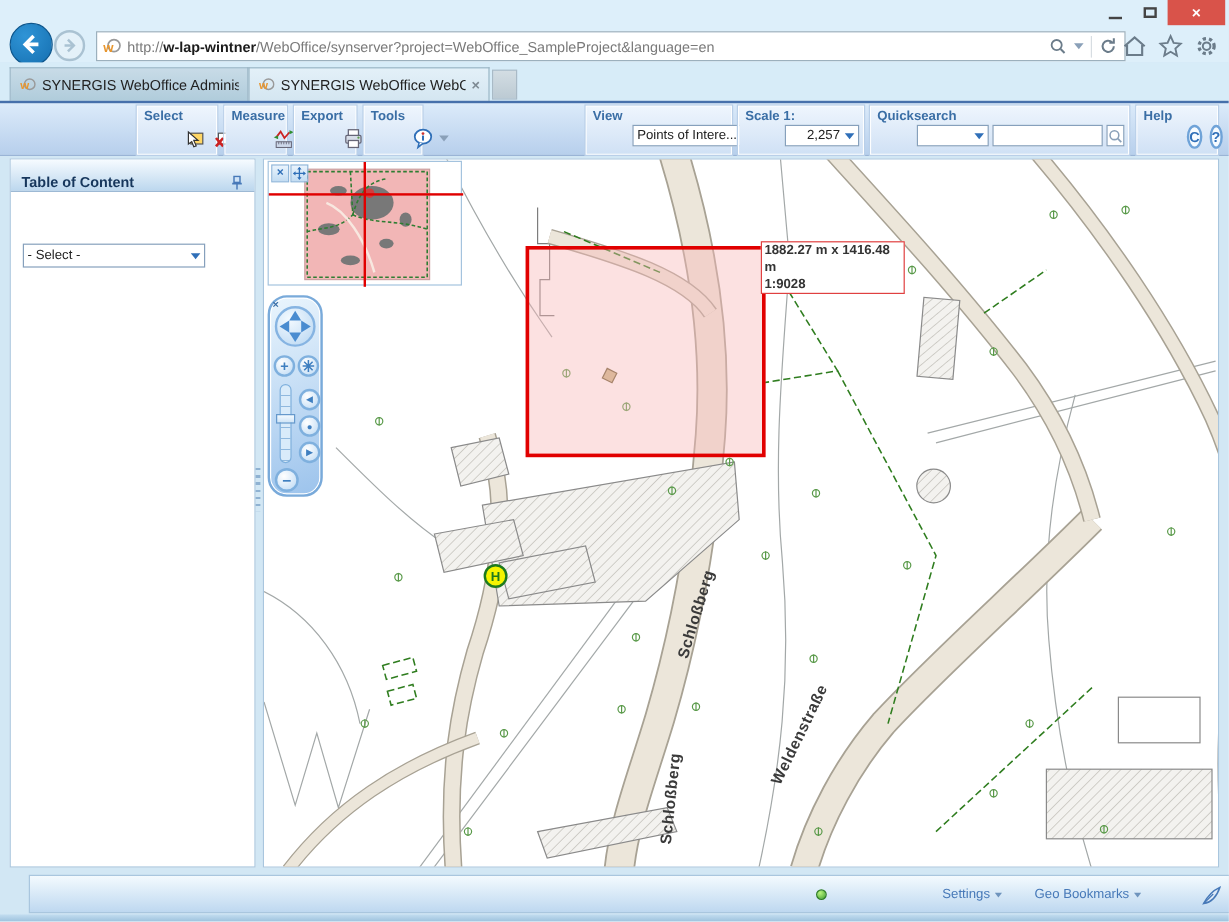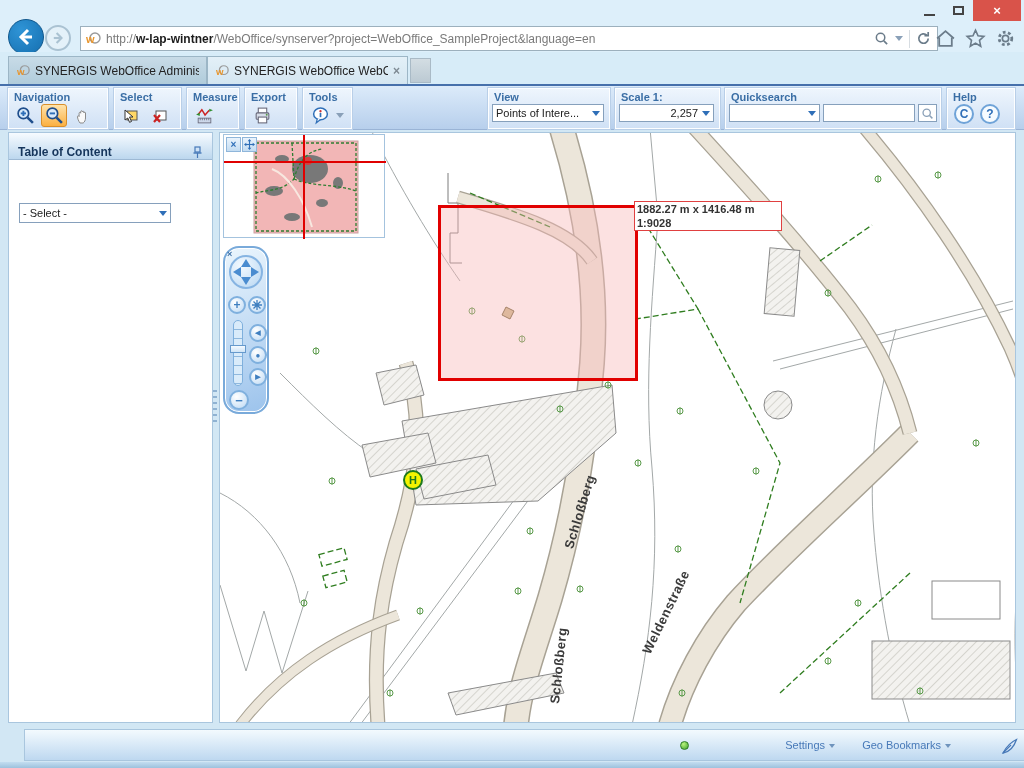--- a/index.html
+++ b/index.html
@@ -35,21 +35,21 @@
   .tab-close { color:#7e8a93; font-size:12px; font-weight:bold; cursor:default; }
   .newtab { position:absolute; left:410px; top:6px; width:21px; height:25px;
             background:linear-gradient(#d3dde3,#bccad3); border:1px solid #a9bac6; }
 
   
   .toolbar { position:absolute; left:0; top:84px; width:1024px; height:46px;
              background:linear-gradient(#dcebfa,#b7cfec); border-top:2px solid #4670ab; border-bottom:1px solid #9ab4d6; }
   .group { position:absolute; top:2px; height:41px; background:linear-gradient(#eef5fd,#d0e1f5);
            border:1px solid #fdfeff; box-shadow:0 0 0 1px #b9cfe8; }
   .g-title { font-size:11px; font-weight:bold; color:#3a6ea5; padding:2px 5px 1px; }
-  .g-body  { display:flex; align-items:center; padding:0 3px; gap:3px; }
+  .g-body  { display:flex; align-items:center; padding:0 3px; gap:3px;margin-left:35px; }
   .tool { width:26px; height:23px; display:flex; align-items:center; justify-content:center; border:1px solid transparent; }
   .tool.selected { background:linear-gradient(#ffe3ab,#fbb042); border:1px solid #d98f2b; border-radius:3px; }
   .caret { width:0; height:0; border-left:4px solid transparent; border-right:4px solid transparent; border-top:5px solid #2f6fb8; }
   .caret.gray { border-top-color:#8aa0b8; }
   .uiselect { height:18px; background:#fff; border:1px solid #86a0bc; display:flex; align-items:center;
               font-size:11px; color:#222; padding:0 3px; gap:4px; }
   .uiselect .val { flex:1; white-space:nowrap; overflow:hidden; }
   .uiselect .val.right { text-align:right; }
   .qs-input { height:18px; border:1px solid #86a0bc; font-size:11px; padding:0 3px; width:92px; font-family:inherit; }
   .qs-btn { width:20px; height:18px; background:#fff; border:1px solid #86a0bc; display:flex; align-items:center; justify-content:center; }
@@ -92,21 +92,21 @@
   .nw-next  { left:24px; top:120px; width:18px; height:18px; font-size:7px; }
   .nw-minus { left:4px;  top:142px; width:20px; height:20px; font-size:13px; }
   .slider-track { position:absolute; left:8px; top:72px; width:10px; height:66px; background:#d9ebfa;
                   border:1px solid #7fb0dd; border-radius:5px;
                   background-image:repeating-linear-gradient(to bottom,transparent 0 8px,#8fb8de 8px 9px); }
   .slider-handle { position:absolute; left:-4px; top:24px; width:16px; height:8px; background:linear-gradient(#f4faff,#cfe4f6);
                    border:1px solid #6699cc; }
 
   .sel-rect { position:absolute; left:218px; top:72px; width:200px; height:176px;
               border:3px solid #e10000; background:rgba(248,183,183,0.42); }
-  .map-tooltip { position:absolute; left:414px; top:68px; width:148px; background:#fff; border:1px solid #e04040;
+  .map-tooltip { position:absolute; left:414px; top:68px; width:120px; background:#fff; border:1px solid #e04040;
                  font-size:11px; line-height:14px; font-weight:bold; color:#333; padding:0 2px; z-index:5; }
 
   .statusbar { position:absolute; left:24px; top:729px; width:1008px; height:32px;
                background:linear-gradient(#f3fafe,#bed8f0); border:1px solid #a9c6de; }
   .status-dot { position:absolute; left:655px; top:11px; width:9px; height:9px; border-radius:50%;
                 background:radial-gradient(circle at 35% 30%,#b9f57e,#3f9f2f); border:1px solid #2e7d25; }
   .status-link { position:absolute; top:9px; font-size:11px; color:#4779b8; display:flex; align-items:center; gap:4px; }
   .link-settings { right:196px; }
   .link-geo { right:80px; }
   .status-caret { width:0; height:0; border-left:3px solid transparent; border-right:3px solid transparent; border-top:4px solid #6f94bd; margin-top:2px; }
@@ -191,45 +191,20 @@
       <text x="1" y="12" font-size="11" font-weight="bold" fill="#e8962e" font-family="Liberation Sans, sans-serif">w</text>
     </svg>
     <span class="tab-title">SYNERGIS WebOffice WebO...</span>
     <span class="tab-close">×</span>
   </div>
   <div class="newtab"></div>
 </div>
 
 <div class="toolbar">
 
-  <div class="group" style="left:8px;width:100px;">
-    <div class="g-title">Navigation</div>
-    <div class="g-body">
-      <span class="tool">
-        <svg width="19" height="19" viewBox="0 0 18 18">
-          <circle cx="7" cy="7" r="5" fill="#d8eafb" stroke="#1f4e8c" stroke-width="1.6"></circle>
-          <line x1="11" y1="11" x2="16" y2="16" stroke="#1f4e8c" stroke-width="2.4"></line>
-          <line x1="4.5" y1="7" x2="9.5" y2="7" stroke="#2f6fb8" stroke-width="1.8"></line>
-          <line x1="7" y1="4.5" x2="7" y2="9.5" stroke="#2f6fb8" stroke-width="1.8"></line>
-        </svg>
-      </span>
-      <span class="tool selected">
-        <svg width="19" height="19" viewBox="0 0 18 18">
-          <circle cx="7" cy="7" r="5" fill="#d8eafb" stroke="#1f4e8c" stroke-width="1.6"></circle>
-          <line x1="11" y1="11" x2="16" y2="16" stroke="#1f4e8c" stroke-width="2.4"></line>
-          <line x1="4.5" y1="7" x2="9.5" y2="7" stroke="#2f6fb8" stroke-width="1.8"></line>
-        </svg>
-      </span>
-      <span class="tool">
-        <svg width="18" height="18" viewBox="0 0 18 18">
-          <path d="M6 16 C4.5 14 3.5 11.5 3.5 9.5 c0-1 1.6-1 1.6 0 V6.2 c0-1.1 1.6-1.1 1.6 0 V4.6 c0-1.1 1.6-1.1 1.6 0 V5 c0-1.1 1.6-1.1 1.6 0 V6 c0-1 1.6-1 1.6 0 V11 c0 2.4-1 4-2.3 5 Z" fill="#fafafa" stroke="#8a8a8a" stroke-width="1"></path>
-        </svg>
-      </span>
-    </div>
-  </div>
 
   <div class="group" style="left:114px;width:67px;">
     <div class="g-title">Select</div>
     <div class="g-body">
       <span class="tool">
         <svg width="18" height="18" viewBox="0 0 18 18">
           <rect x="5" y="4" width="10" height="9" fill="#ffd766" stroke="#555" stroke-width="1"></rect>
           <path d="M3 3 L11 10 L7.5 10 L9.5 14.5 L7.5 15.3 L5.8 11 L3 13 Z" fill="#fff" stroke="#333" stroke-width="1"></path>
         </svg>
       </span>

